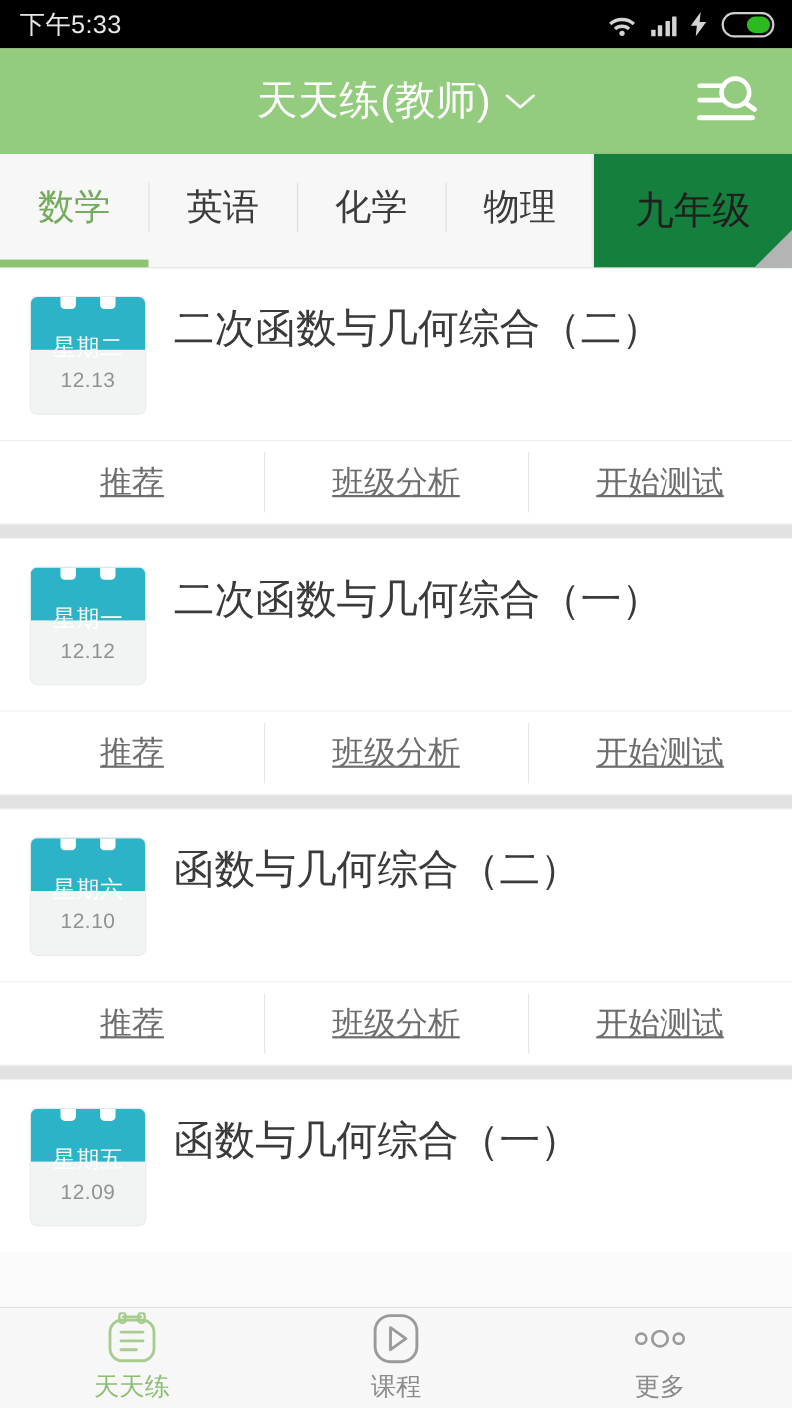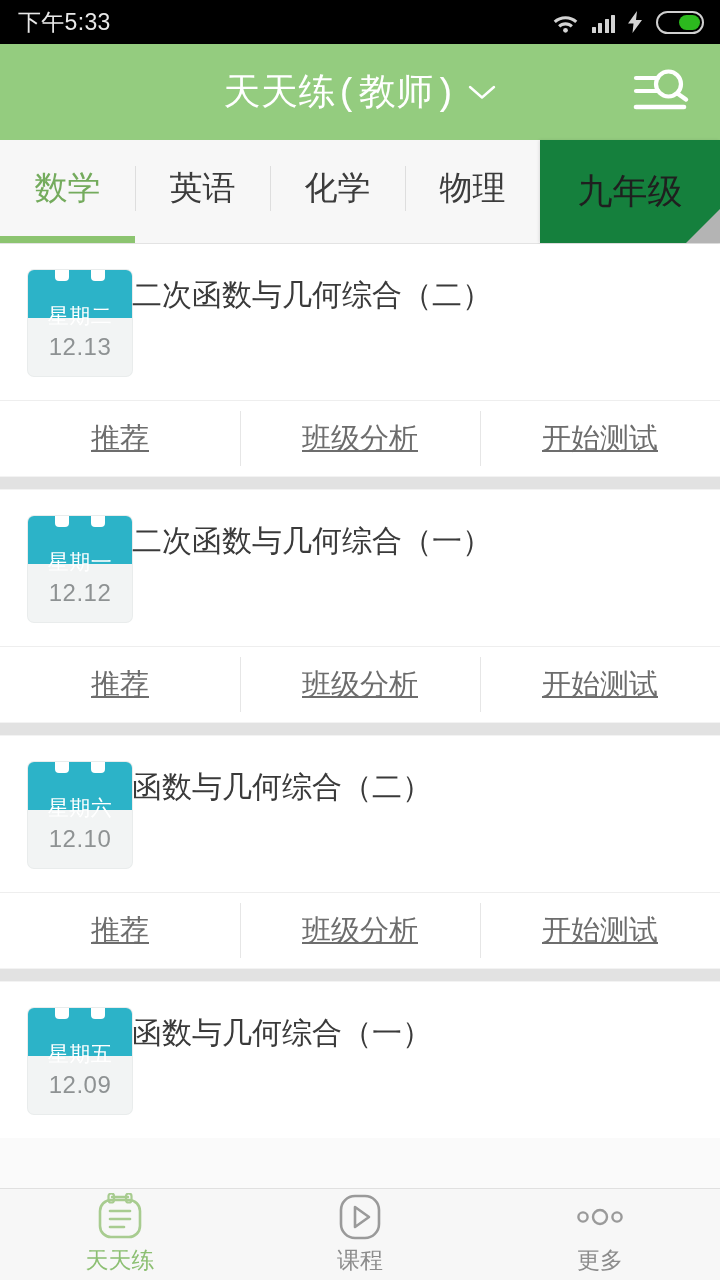--- a/index.html
+++ b/index.html
@@ -31,21 +31,20 @@
     width:48px; height:23px; border:2px solid #cfcfcf; border-radius:12px;
     position:relative; display:flex; align-items:center; padding:2px;
   }
   .battery-fill { height:100%; width:52%; background:#2cba1e; border-radius:9px; margin-left:auto; }
 
   
   .header {
     height:96px; background:#94cc7f;
     display:flex; align-items:center; justify-content:center;
     position:relative;
-    font-family:Liberation Mono, monospace;
   }
   .header-title-wrap { display:flex; align-items:center; gap:12px; }
   .header-title { color:#ffffff; font-size:37px; font-weight:400; letter-spacing:.5px; }
   .chevron-down { width:28px; height:16px; }
   .search-list-icon {
     position:absolute; right:26px; top:50%; transform:translateY(-50%);
     width:62px; height:50px;
   }
 
   
@@ -96,26 +95,26 @@
   }
   .cal-head .notch {
     position:absolute; top:0; width:14px; height:11px; background:#ffffff;
     border-bottom-left-radius:4px; border-bottom-right-radius:4px;
   }
   .cal-head .notch.n1 { left:27px; }
   .cal-head .notch.n2 { left:63px; }
   .cal-week { color:#ffffff; font-size:21px; letter-spacing:.5px; position:relative; z-index:2;margin-top:43px; }
   .cal-date {
     height:58px; display:flex; align-items:center; justify-content:center;
-    color:#8e9293; font-size:24px; letter-spacing:.5px;
+    color:#8e9293; font-size:19px; letter-spacing:.5px;
   }
 
   .card-title {
-    flex:1; padding-top:6px;
-    font-size:30px; color:#3a3a3a; line-height:1.25;
+    flex:1; padding-left:26px; padding-top:6px;
+    font-size:37px; color:#3a3a3a; line-height:1.25;
   }
 
   .actions { display:flex; height:76px; border-top:1px solid #eeeeee; background:#ffffff; }
   .action {
     flex:1; display:flex; align-items:center; justify-content:center;
     font-size:29px; color:#6d6d6d; position:relative;text-decoration:underline;
   }
   .action + .action::before {
     content:""; position:absolute; left:0; top:10px; bottom:10px;
     width:1px; background:#e6e6e6;

